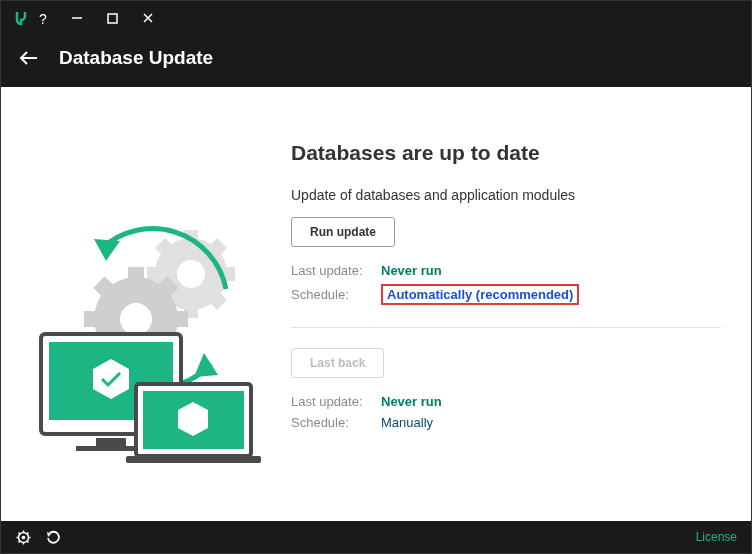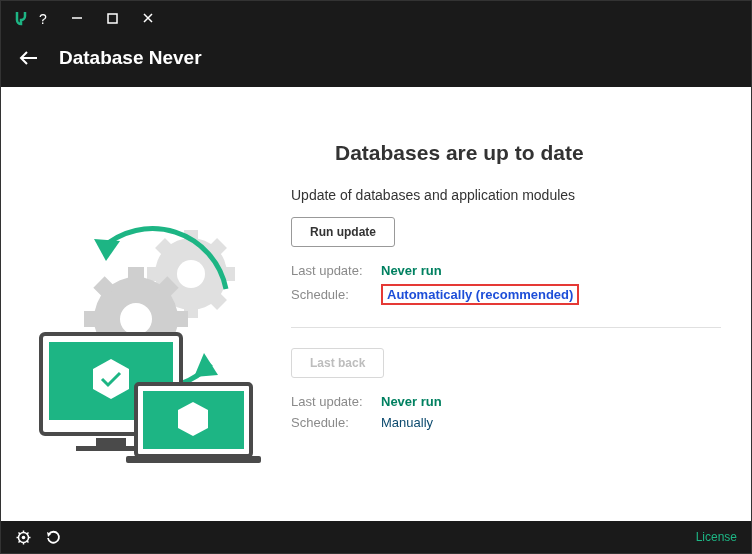--- a/index.html
+++ b/index.html
@@ -40,21 +40,21 @@
       gap: 10px;
     }
     .illustration {
       width: 260px;
       display: flex; align-items: center; justify-content: center;
       padding-top: 40px;
     }
     .main {
       flex: 1; padding-top: 24px;
     }
-    .main h1 { font-size: 21px; font-weight: 600; color: #333; margin-bottom: 22px; margin-left: 44px; }
+    .main h1 { font-size: 21px; font-weight: 600; color: #333; margin-bottom: 22px; }
     .main h2 { font-size: 14px; font-weight: 400; color: #333; margin-bottom: 14px; }
     .btn {
       border: 1px solid #999; background: #fff;
       padding: 7px 18px; font-size: 12px; font-weight: 600;
       border-radius: 3px; cursor: pointer; margin-bottom: 16px;
       color: #333;
     }
     .btn.disabled {
       border: 1px solid #d8d8d8; color: #bdbdbd; cursor: default;
     }
@@ -104,21 +104,21 @@
       </span>
     </div>
   </div>
 
   <div class="headerbar">
     <span class="back">
       <svg width="20" height="16" viewBox="0 0 20 16">
         <path d="M8 2 L2 8 L8 14 M2 8 L18 8" fill="none" stroke="#fff" stroke-width="2"></path>
       </svg>
     </span>
-    <span class="page-title">Database Never</span>
+    <span class="page-title">Database Update</span>
   </div>
 
   <div class="content">
     <div class="illustration">
       <svg width="250" height="280" viewBox="0 0 250 280">
 
         <g transform="translate(165,85)">
           <circle r="36" fill="#e0e0e0"></circle>
           <g stroke="#e0e0e0" stroke-width="14">
             <line x1="0" y1="-44" x2="0" y2="-30"></line>

